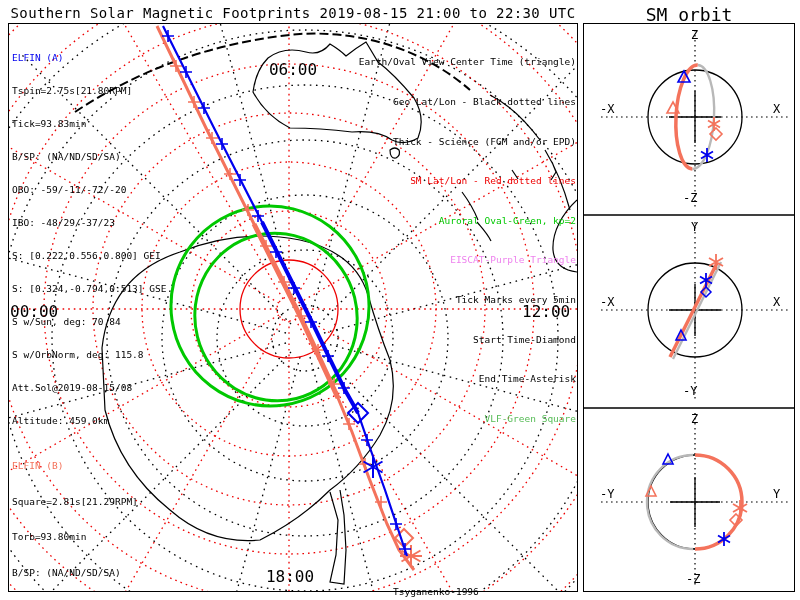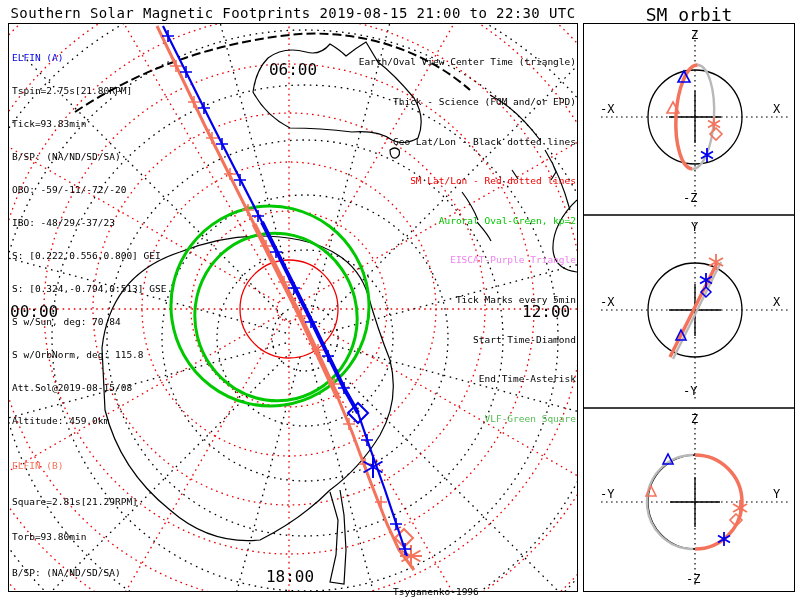--- a/index.html
+++ b/index.html
@@ -202,22 +202,22 @@
     
     
     
     
     
     
   </div>
 
   <div class="lbl legend" style="right:224px;top:29px;">
     <div class="c-black">Earth/Oval View Center Time (triangle)</div>
+    <div class="c-black">Geo Lat/Lon - Black dotted lines</div>
     <div class="c-black">Thick - Science (FGM and/or EPD)</div>
-    <div class="c-black">Geo Lat/Lon - Black dotted lines</div>
     <div class="c-red">SM Lat/Lon - Red dotted lines</div>
     <div class="c-green">Auroral Oval-Green, kp=2</div>
     <div class="c-violet">EISCAT-Purple Triangle</div>
     <div class="c-black">Tick Marks every 5min</div>
     <div class="c-black">Start Time-Diamond</div>
     <div class="c-black">End Time-Asterisk</div>
     <div class="c-pale">VLF-Green Square</div>
   </div>
 
   <div class="lbl clock" style="left:10px;top:302px;">00:00</div>

